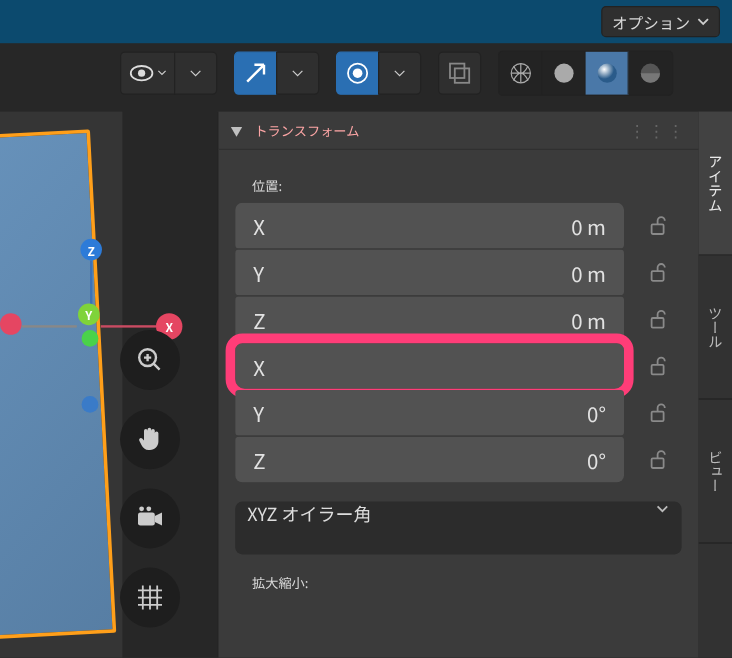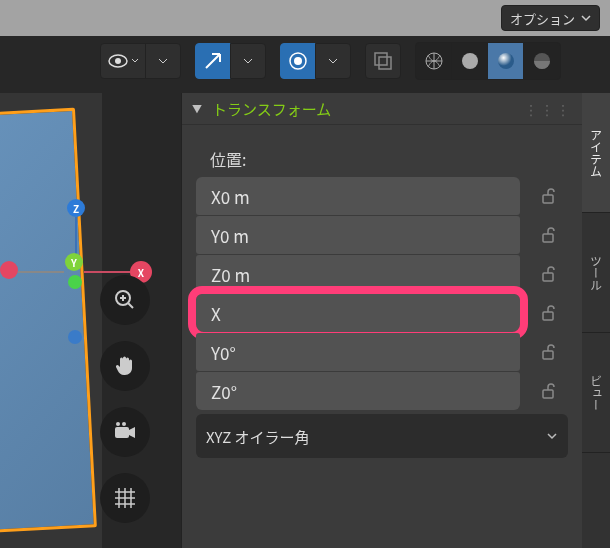--- a/index.html
+++ b/index.html
@@ -1,19 +1,19 @@
 <!DOCTYPE html>
 <html><head>
 <meta charset="utf-8">
 <style>
   html,body{margin:0;padding:0;width:610px;height:548px;background:#272727;font-family:"Hiragino Sans","Noto Sans CJK JP","Yu Gothic",sans-serif;color:#d8d8d8;overflow:hidden;font-size:14px;}
   *{box-sizing:border-box;}
 
   
-  .options-bar{position:absolute;top:0;right:0;left:0;height:36px;background:#a3a3a3;display:flex;justify-content:flex-end;align-items:center;padding-right:10px;}
+  .options-bar{position:absolute;top:0;right:0;left:0;height:36px;background:#0c4a6e;display:flex;justify-content:flex-end;align-items:center;padding-right:10px;}
   .options-btn{display:flex;align-items:center;height:26px;padding:0 8px;background:#2f2f2f;border:1px solid #222;border-radius:4px;color:#d8d8d8;font-size:13px;gap:6px;}
 
   .header-toolbar{position:absolute;top:40px;left:100px;height:42px;display:flex;align-items:center;gap:14px;}
   .tool-chunk{display:flex;align-items:center;gap:0;}
   .icon-btn{height:36px;min-width:36px;background:#2f2f2f;border:1px solid #222;border-radius:4px;display:flex;align-items:center;justify-content:center;padding:0 6px;}
   .icon-btn.blue{background:#2a6fb3;border-color:#2a6fb3;}
   .icon-btn.split-l{border-top-right-radius:0;border-bottom-right-radius:0;margin-right:0;}
   .icon-btn.split-r{border-top-left-radius:0;border-bottom-left-radius:0;margin-left:-1px;}
   .hdr-shading{display:flex;background:#232323;border:1px solid #222;border-radius:4px;overflow:hidden;}
   .hdr-shading .sbtn{width:36px;height:36px;display:flex;align-items:center;justify-content:center;border-right:1px solid #222;}
@@ -40,33 +40,33 @@
 
   
   .v-tabs{position:absolute;right:0;top:93px;width:28px;bottom:0;background:#323232;display:flex;flex-direction:column;}
   .v-tab{writing-mode:vertical-rl;text-orientation:upright;height:120px;display:flex;align-items:center;justify-content:center;font-size:12px;color:#bababa;border-bottom:1px solid #222;}
   .v-tab.active{background:#424242;color:#eaeaea;}
 
   
   .n-panel{position:absolute;left:181px;right:28px;top:93px;bottom:0;background:#3b3b3b;border-left:1px solid #222;}
   .panel-header{height:32px;display:flex;align-items:center;padding:0 10px;gap:10px;border-bottom:1px solid #303030;}
   .panel-header .tri{color:#c0c0c0;font-size:10px;}
-  .panel-header .title{font-size:15px;color:#84cc16;flex:1;}
+  .panel-header .title{font-size:11px;color:#fca5a5;flex:1;}
   .grip{color:#666;font-size:14px;letter-spacing:2px;}
   .panel-body{padding:6px 14px 12px 14px;}
-  .section-label{margin:16px 0 6px 14px;font-size:16px;color:#d8d8d8;}
+  .section-label{margin:16px 0 6px 14px;font-size:11px;color:#d8d8d8;}
   .row{display:flex;align-items:center;margin-bottom:1px;gap:8px;}
   .numfield{flex:1;height:38px;background:#525252;border:1px solid transparent;border-radius:3px;display:flex;align-items:center;padding:0 14px;color:#e2e2e2;font-size:17px;}
   .numfield .axis{flex:0 0 auto;}
-  .numfield .val{flex:1;text-align:left;}
+  .numfield .val{flex:1;text-align:right;}
   .row.first .numfield{border-top-left-radius:6px;border-top-right-radius:6px;}
   .row.last .numfield{border-bottom-left-radius:6px;border-bottom-right-radius:6px;}
   .lock{width:40px;display:flex;justify-content:center;color:#8a8a8a;}
   .highlight{outline:8px solid #ff3d78;outline-offset:0;border-radius:8px;}
-  .drop{margin-top:4px;height:44px;background:#2c2c2c;border-radius:6px;display:flex;align-items:center;padding:0 10px;color:#ddd;font-size:15px;justify-content:space-between;}
+  .drop{margin-top:16px;height:44px;background:#2c2c2c;border-radius:6px;display:flex;align-items:flex-start;padding:0 10px;color:#ddd;font-size:15px;justify-content:space-between;}
 
   svg{display:block;}
 </style>
 </head>
 <body>
 
 <div class="options-bar">
   <div class="options-btn">
     <span>オプション</span>
     <svg width="10" height="10" viewBox="0 0 10 10">
@@ -289,14 +289,15 @@
         </div>
     </div>
 
     <div class="drop">
       <span>XYZ オイラー角</span>
       <svg width="12" height="12">
           <path d="M2 4l4 4 4-4" stroke="#bbb" stroke-width="1.5" fill="none"></path>
         </svg>
     </div>
 
+    <div class="section-label">拡大縮小:</div>
   </div>
 </div>
 
 </body></html>

